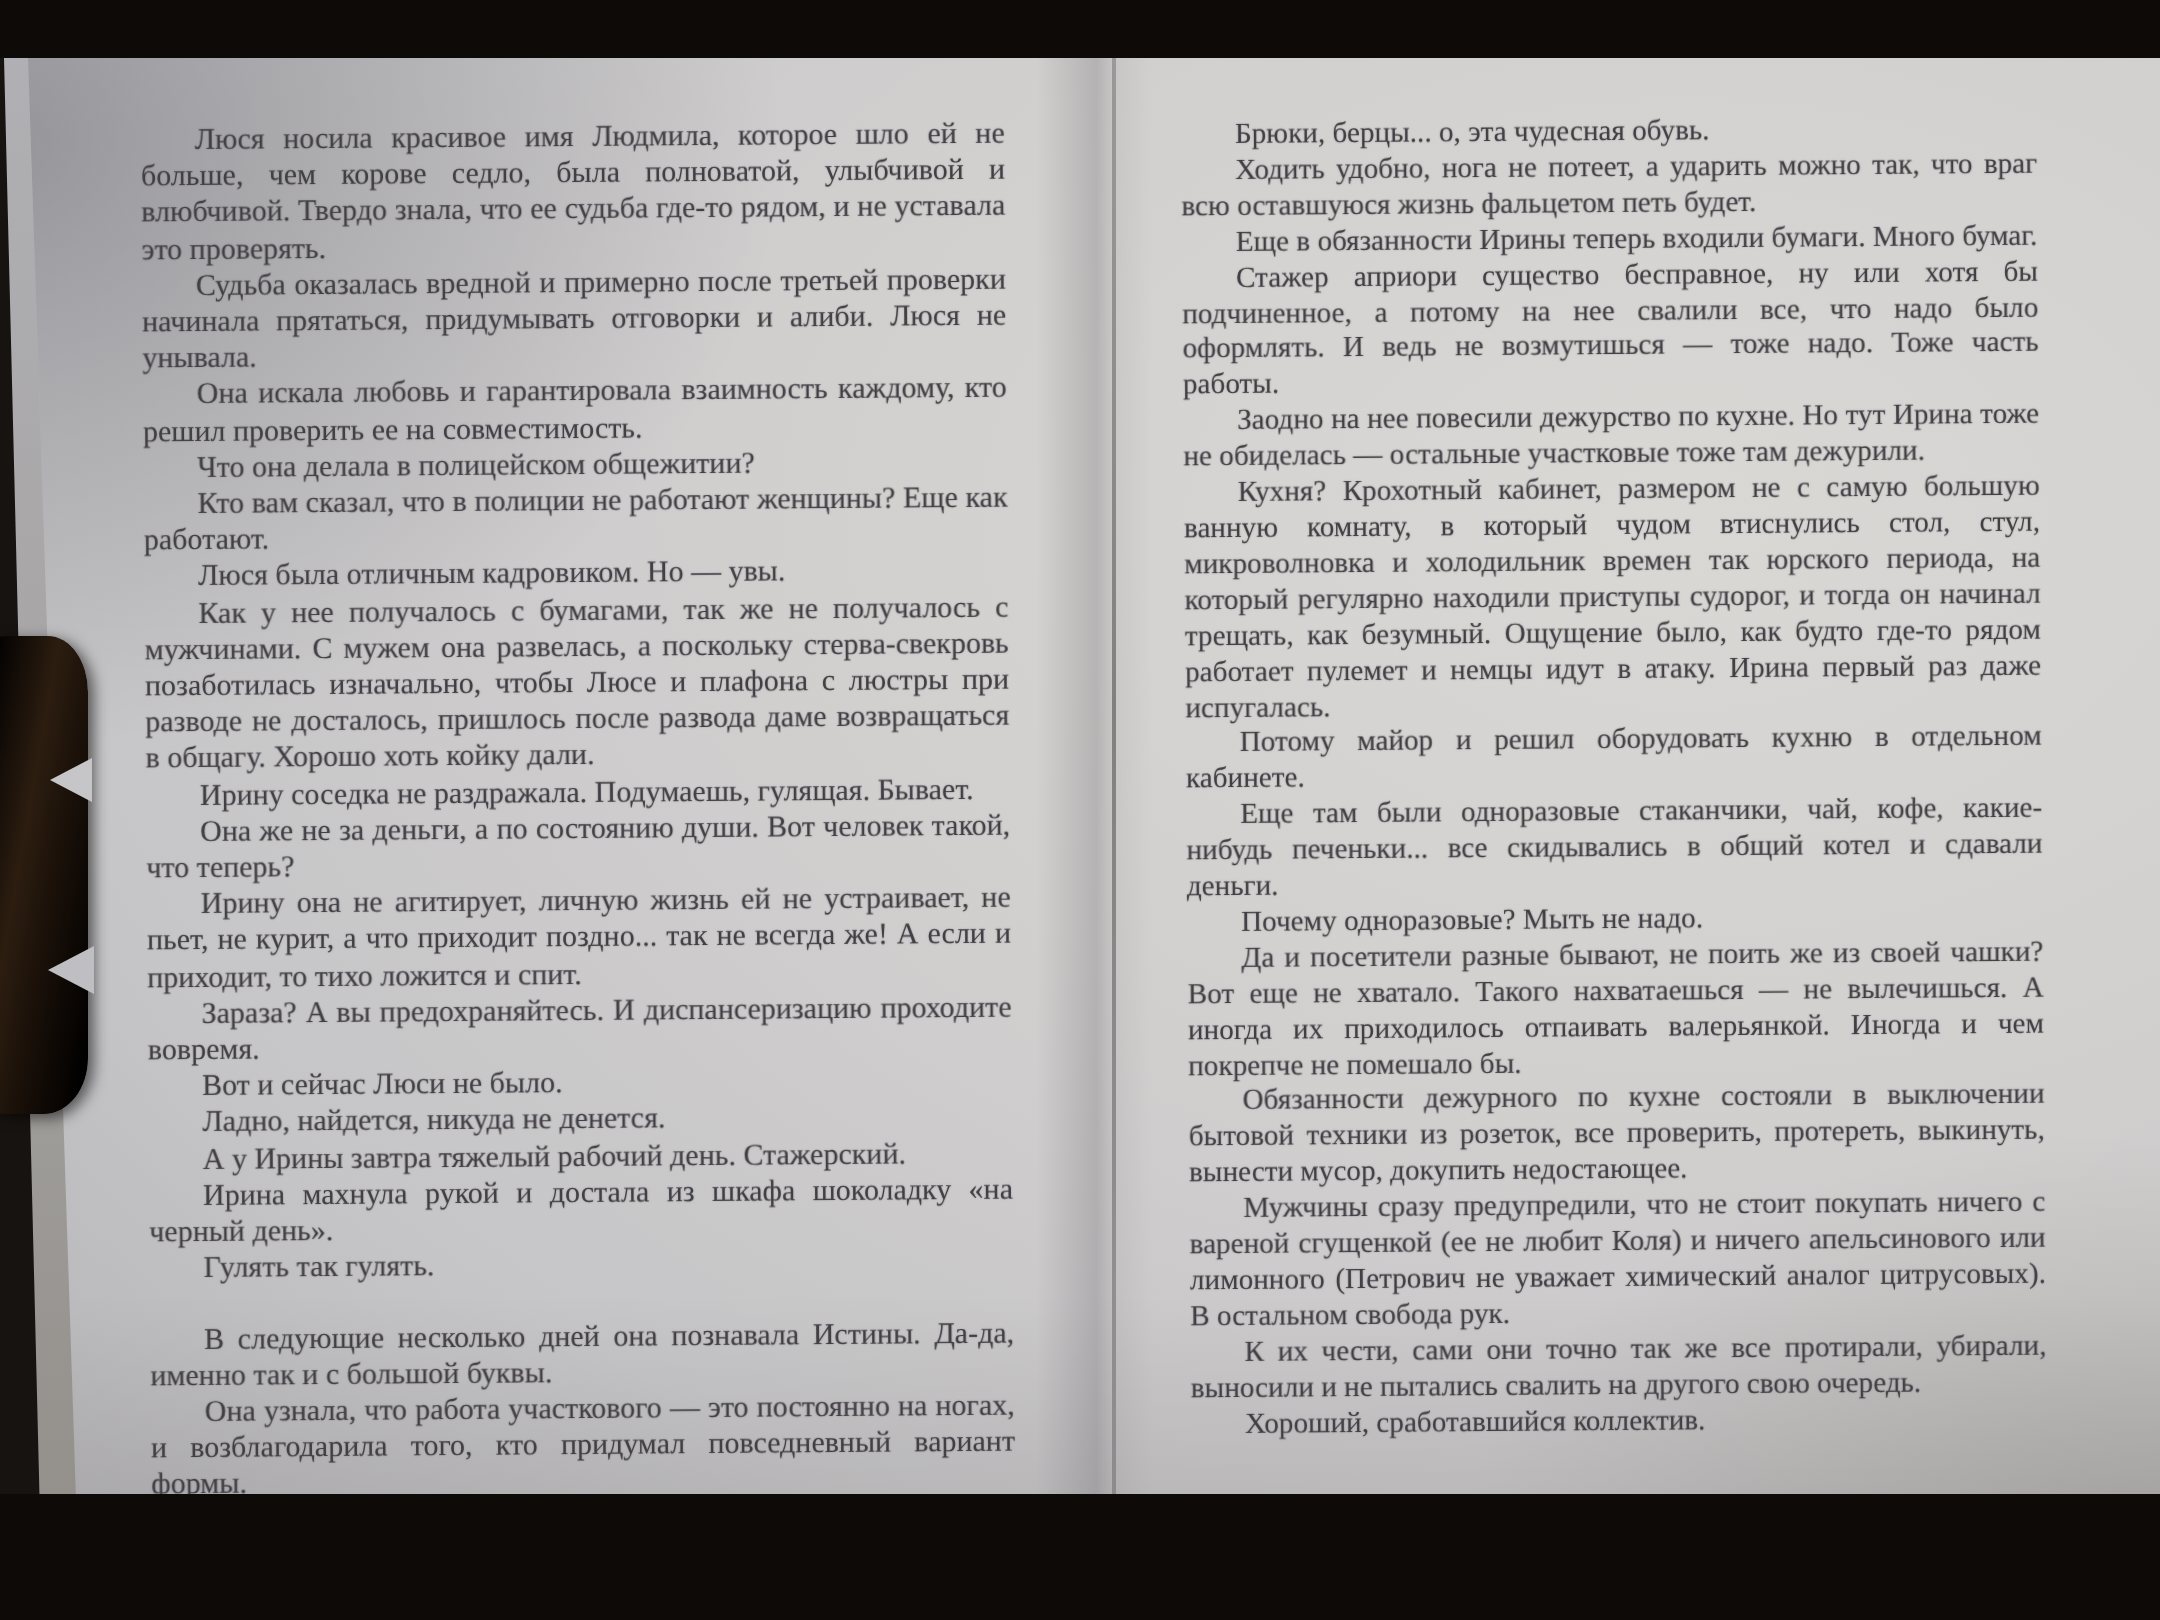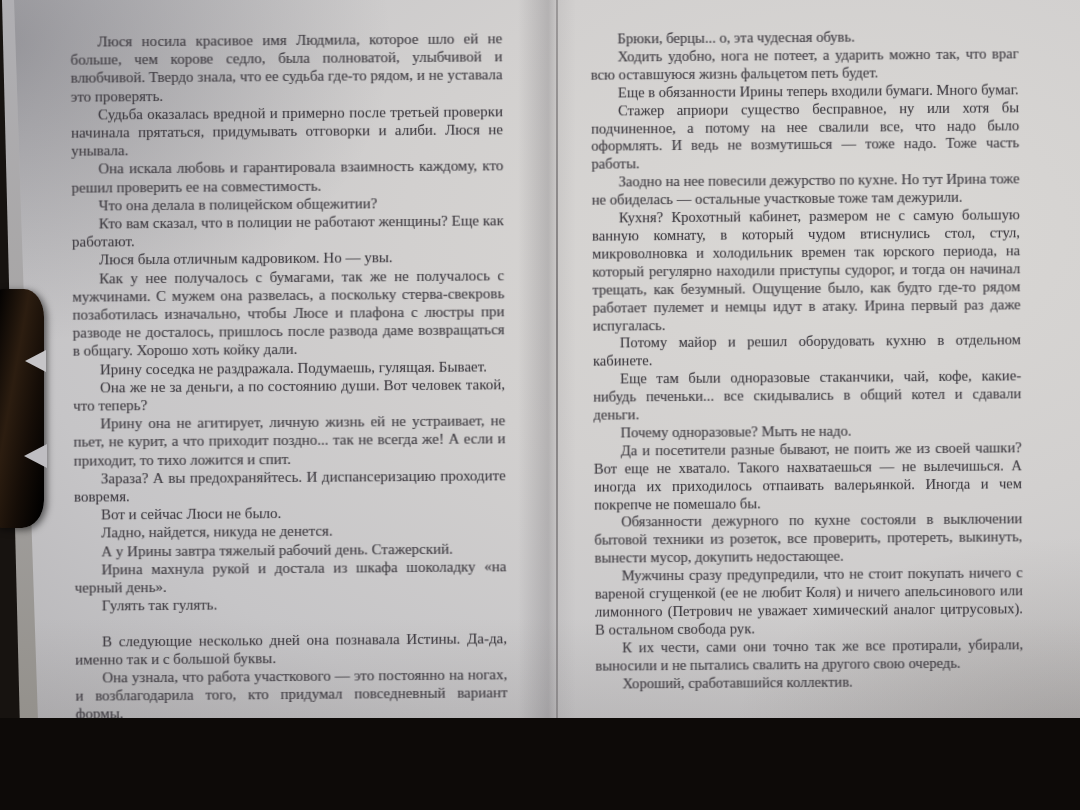--- a/index.html
+++ b/index.html
@@ -5,21 +5,21 @@
   * { box-sizing: border-box; }
   html, body { margin: 0; padding: 0; }
   body {
     width: 1080px; height: 810px;
     background: #0d0a08;
     font-family: "Liberation Serif", "DejaVu Serif", serif;
     overflow: hidden;
   }
   .photo {
     position: relative; width: 1080px; height: 718px;
-    overflow: hidden; background: #171310;
+    overflow: hidden; background: #171310; margin-top: 29px;
   }
   
   .fore-edge {
     position: absolute; inset: 0;
     clip-path: polygon(2px 0px, 15px 0px, 45px 810px, 22px 810px);
     background: linear-gradient(to bottom, #b0afb3 0%, #a5a3a2 55%, #94918c 100%);
   }
   
   .pages {
     position: absolute; inset: 0;

